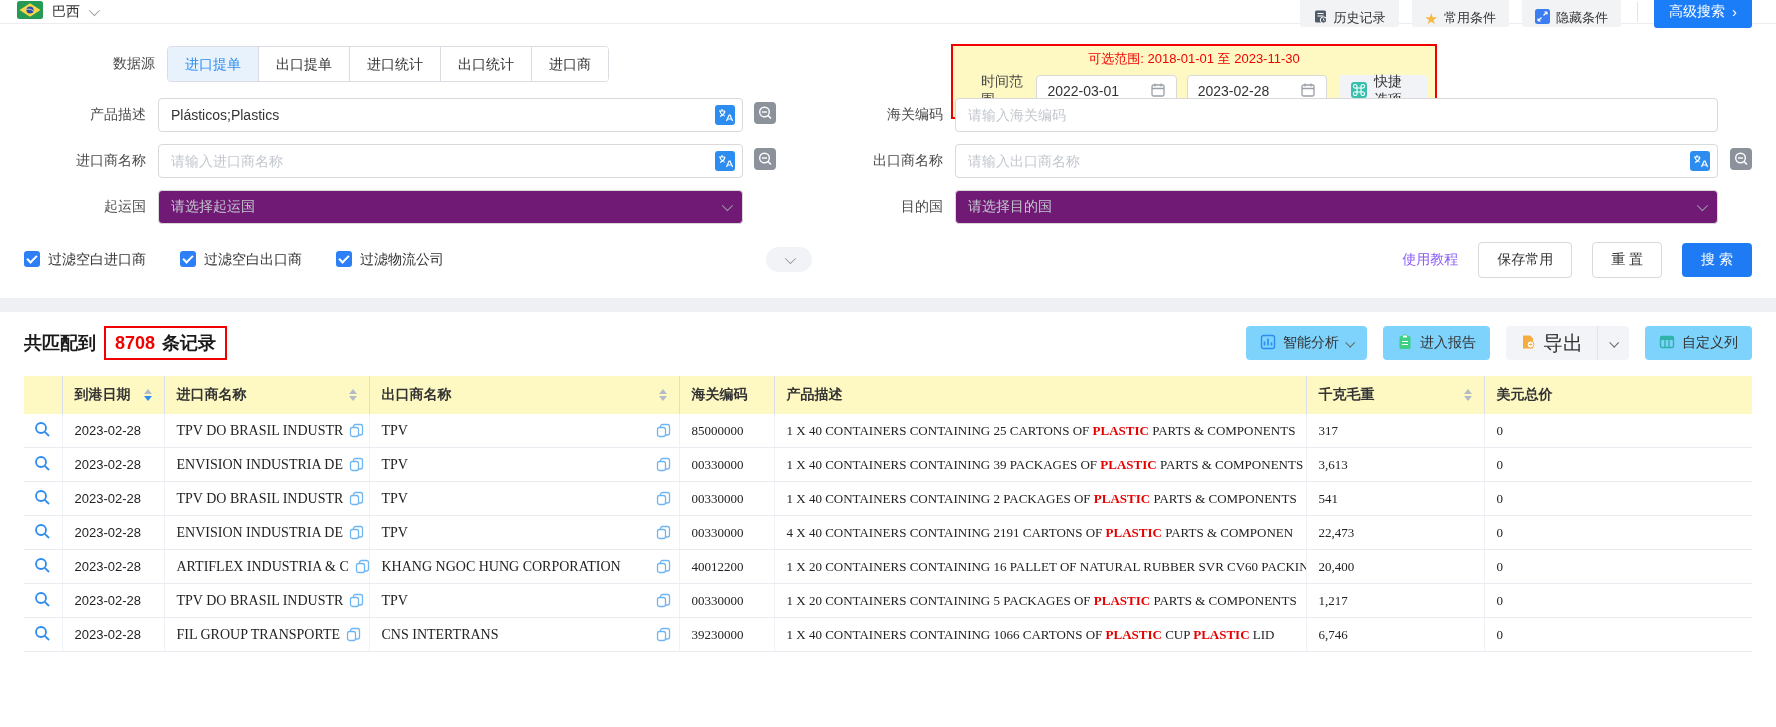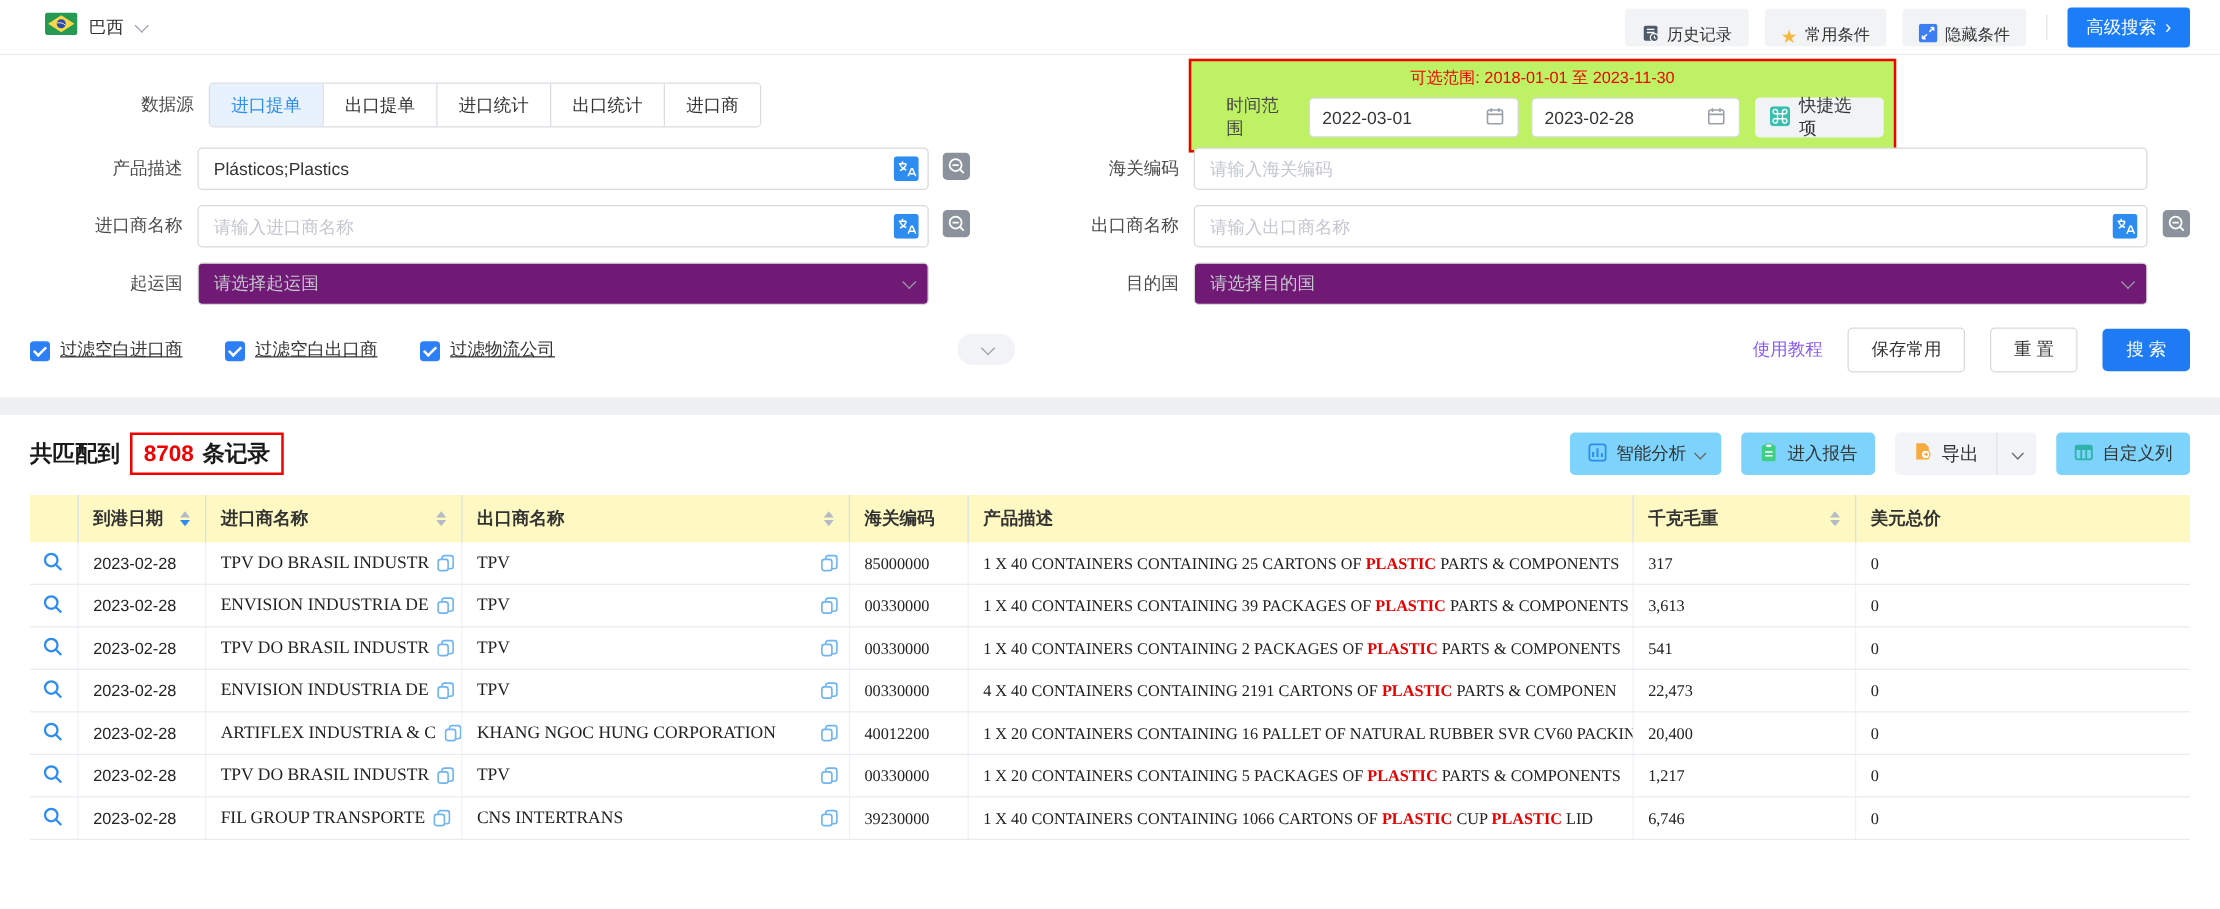--- a/index.html
+++ b/index.html
@@ -1,38 +1,38 @@
 <!DOCTYPE html>
 <html><head>
 <meta charset="utf-8">
 <style>
   html,body{margin:0;padding:0;background:#fff;}
   .page{width:1776px;height:727px;position:relative;overflow:hidden;background:#fff;
         font-family:"Liberation Sans","DejaVu Sans",sans-serif;color:#333;}
   
-  .topbar{height:44px;display:flex;align-items:center;padding:0 24px 0 36px;border-bottom:1px solid #ebedf0;box-sizing:border-box;}
+  .topbar{height:24px;display:flex;align-items:center;padding:0 24px 0 17px;border-bottom:1px solid #ebedf0;box-sizing:border-box;}
   .country{display:flex;align-items:center;gap:9px;cursor:pointer;}
   .country-name{font-size:14px;color:#333;}
   .chev{width:7px;height:7px;border-right:1.5px solid #9aa0a8;border-bottom:1.5px solid #9aa0a8;transform:rotate(45deg) translateY(-2px);display:inline-block;}
   .tb-right{margin-left:auto;display:flex;align-items:center;}
   .tb-btn{height:30px;display:flex;align-items:flex-end;gap:6px;background:#f1f3f5;border-radius:3px;
           padding:0 13px;font-size:13px;color:#333;margin-left:13px;cursor:pointer;}
   .tb-divider{width:1px;height:20px;background:#e0e3e8;margin:0 16px 0 16px;}
   .adv-btn{height:32px;display:flex;align-items:center;gap:7px;background:#1b7df8;color:#fff;border-radius:3px;
            padding:0 15px;font-size:14px;cursor:pointer;}
   .adv-arrow{font-size:15px;line-height:1;}
   
   .search-panel{position:relative;padding-top:22px;}
   .tabs-row{display:flex;align-items:center;padding-left:113px;height:36px;}
   .ds-label{font-size:14px;color:#4a4a4a;margin-right:12px;}
   .tabgroup{display:flex;border:1px solid #d9dce1;border-radius:4px;overflow:hidden;}
   .tab{padding:0 17px;height:34px;line-height:34px;font-size:14px;color:#333;background:#fff;border-left:1px solid #d9dce1;cursor:pointer;}
   .tab:first-child{border-left:none;}
   .tab.active{background:#e7f2fd;color:#2d8cf0;}
-  .timebox{position:absolute;left:951px;top:3px;width:566px;border:2px solid #f10000;box-sizing:border-box;padding:3px 8px 8px;background:#bef264;}
+  .timebox{position:absolute;left:951px;top:20px;width:486px;border:2px solid #f10000;box-sizing:border-box;padding:3px 8px 8px;background:#fef9c3;}
   .range-hint{color:#f10000;font-size:13px;text-align:center;margin:1px 0 5px;}
   .time-row{display:flex;align-items:center;}
   .time-label{font-size:14px;color:#4a4a4a;margin:0 10px 0 20px;}
   .datebox{width:168px;height:32px;border:1px solid #d9d9d9;border-radius:4px;display:flex;align-items:center;
            justify-content:space-between;padding:0 10px;box-sizing:border-box;font-size:14px;color:#333;background:#fff;cursor:pointer;}
   .datebox + .datebox{margin-left:10px;}
   .quick-btn{height:32px;margin-left:12px;display:flex;align-items:center;gap:7px;background:#f1f3f6;border-radius:4px;
              padding:0 12px;font-size:14px;color:#333;cursor:pointer;}
   
   .form{margin-top:16px;}
@@ -45,21 +45,21 @@
   .slot-r{width:46px;flex:none;display:flex;justify-content:center;align-items:center;}
   .tin{width:100%;height:34px;box-sizing:border-box;border:1px solid #d9d9d9;border-radius:4px;padding:0 36px 0 12px;
        font-size:14px;color:#333;font-family:inherit;outline:none;background:#fff;}
   .tin.noicon{padding-right:12px;}
   .tin::placeholder{color:#c3c7ce;}
   .inner-icon{position:absolute;right:8px;top:50%;transform:translateY(-50%);display:flex;cursor:pointer;}
   .selbox{width:100%;height:34px;box-sizing:border-box;border:1px solid #d9d9d9;border-radius:4px;display:flex;align-items:center;
           justify-content:space-between;padding:0 12px;font-size:14px;color:#c3c7ce;background:#701a75;cursor:pointer;}
   
   .filter-row{position:relative;display:flex;align-items:center;margin-top:18px;height:36px;padding-left:24px;}
-  .ckitem{display:flex;align-items:flex-end;gap:8px;margin-right:34px;cursor:pointer;text-decoration:underline;}
+  .ckitem{display:flex;align-items:flex-start;gap:8px;margin-right:34px;cursor:pointer;}
   .cb{width:16px;height:16px;background:#2d7ff7;border-radius:3px;position:relative;flex:none;}
   .cb::after{content:"";position:absolute;left:5px;top:2px;width:4px;height:8px;border-right:2px solid #fff;border-bottom:2px solid #fff;transform:rotate(45deg);}
   .cklabel{font-size:14px;color:#333;}
   .collapse-pill{position:absolute;left:766px;top:5px;width:46px;height:25px;background:#f1f3f6;border-radius:13px;
                  display:flex;align-items:center;justify-content:center;cursor:pointer;}
   .form-actions{position:absolute;right:24px;top:0;display:flex;align-items:center;gap:20px;height:36px;}
   .link{color:#8b5cf6;font-size:14px;cursor:pointer;}
   .btn-plain{height:34px;border:1px solid #d9d9d9;border-radius:4px;background:#fff;padding:0 18px;font-size:14px;color:#333;
              display:flex;align-items:center;cursor:pointer;}
   .btn-primary{height:34px;border-radius:4px;background:#1f7bf4;color:#fff;padding:0 19px;font-size:14px;
@@ -68,21 +68,21 @@
   
   .results{padding:14px 24px 0;}
   .res-head{display:flex;align-items:center;}
   .count-wrap{display:flex;align-items:center;font-size:18px;font-weight:bold;color:#1a1a1a;}
   .count-box{display:flex;align-items:center;gap:7px;border:2px solid #f10000;padding:3px 9px;margin-left:8px;}
   .count-num{color:#f10000;}
   .res-toolbar{margin-left:auto;display:flex;align-items:center;gap:16px;}
   .rt-btn{height:34px;background:#7dd3fc;border-radius:4px;display:flex;align-items:center;gap:7px;padding:0 14px;
           font-size:14px;color:#333;cursor:pointer;}
   .rt-split{display:flex;height:34px;background:#f2f4f7;border-radius:4px;overflow:hidden;}
-  .rt-split .main{display:flex;align-items:center;gap:7px;padding:0 14px;font-size:15px;cursor:pointer;}
+  .rt-split .main{display:flex;align-items:center;gap:7px;padding:0 14px;font-size:20px;cursor:pointer;}
   .rt-split .caretseg{display:flex;align-items:center;padding:0 12px;border-left:1px solid #e1e5ea;cursor:pointer;}
   .chev-sm{width:6px;height:6px;border-right:1.5px solid #666;border-bottom:1.5px solid #666;transform:rotate(45deg) translateY(-1px);display:inline-block;}
   
   table.grid{margin-top:16px;width:1728px;border-collapse:collapse;table-layout:fixed;}
   .grid th{background:#fef9c3;height:38px;font-size:14px;font-weight:600;color:#333;text-align:left;
            border-right:1px solid #d7deee;padding:0;}
   .grid th:last-child{border-right:none;}
   .th-inner{display:flex;align-items:center;padding-left:12px;}
   .sort{display:inline-flex;flex-direction:column;gap:2px;margin-left:auto;margin-right:12px;}
   .car-up{width:0;height:0;border-left:4px solid transparent;border-right:4px solid transparent;border-bottom:5px solid #b4bac6;}

